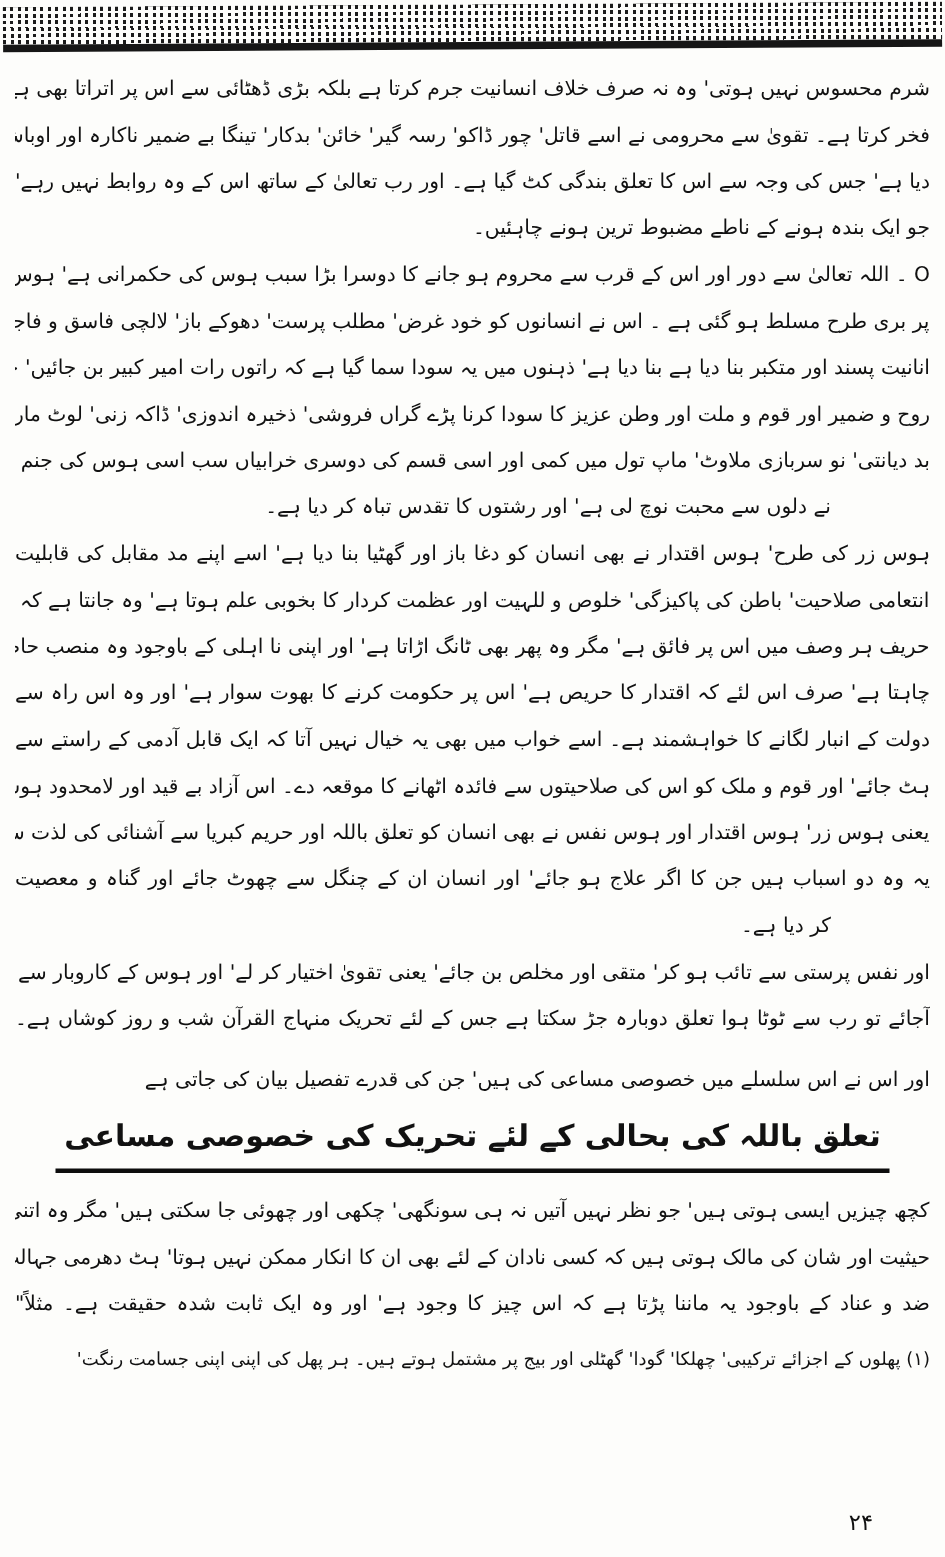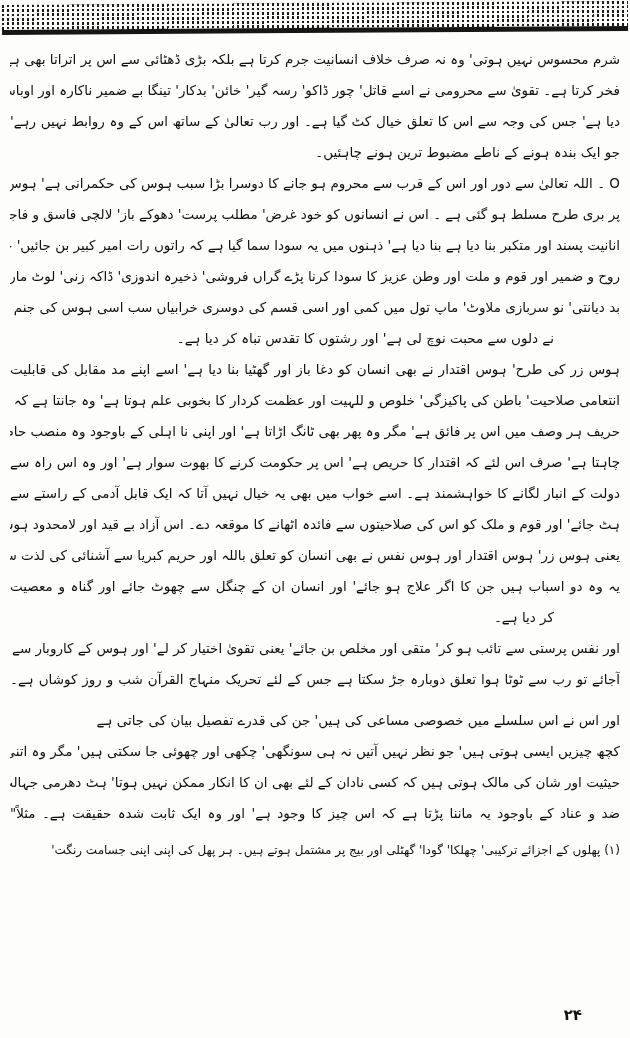--- a/index.html
+++ b/index.html
@@ -63,36 +63,36 @@
     line-height:26px;
     height:26px;
     text-align:right;
     white-space:nowrap;
     overflow:hidden;
   }
   .page-number{
     position:absolute;
     bottom:14px;right:48px;
     font-size:15px;
-    font-weight:bold;
+    font-weight:normal;
     letter-spacing:1px;
   }
 </style>
 </head>
 <body>
 
 <div class="page">
 
   <div class="top-border"></div>
 
   <div class="content">
 
     <div class="ln">شرم محسوس نہیں ہوتی' وہ نہ صرف خلاف انسانیت جرم کرتا ہے بلکہ بڑی ڈھٹائی سے اس پر اتراتا بھی ہے' اور</div>
     <div class="ln">فخر کرتا ہے۔ تقویٰ سے محرومی نے اسے قاتل' چور ڈاکو' رسہ گیر' خائن' بدکار' تینگا بے ضمیر ناکارہ اور اوباش بنا</div>
-    <div class="ln">دیا ہے' جس کی وجہ سے اس کا تعلق خیال کٹ گیا ہے۔ اور رب تعالیٰ کے ساتھ اس کے وہ روابط نہیں رہے'</div>
+    <div class="ln">دیا ہے' جس کی وجہ سے اس کا تعلق بندگی کٹ گیا ہے۔ اور رب تعالیٰ کے ساتھ اس کے وہ روابط نہیں رہے'</div>
     <div class="ln end">جو ایک بندہ ہونے کے ناطے مضبوط ترین ہونے چاہئیں۔</div>
 
     <div class="ln">O ۔ اللہ تعالیٰ سے دور اور اس کے قرب سے محروم ہو جانے کا دوسرا بڑا سبب ہوس کی حکمرانی ہے' ہوس سروں</div>
     <div class="ln">پر بری طرح مسلط ہو گئی ہے ۔ اس نے انسانوں کو خود غرض' مطلب پرست' دھوکے باز' لالچی فاسق و فاجر'</div>
     <div class="ln">انانیت پسند اور متکبر بنا دیا ہے بنا دیا ہے' ذہنوں میں یہ سودا سما گیا ہے کہ راتوں رات امیر کبیر بن جائیں' خواہ</div>
     <div class="ln">روح و ضمیر اور قوم و ملت اور وطن عزیز کا سودا کرنا پڑے گراں فروشی' ذخیرہ اندوزی' ڈاکہ زنی' لوٹ مار' خیانت</div>
     <div class="ln">بد دیانتی' نو سربازی ملاوٹ' ماپ تول میں کمی اور اسی قسم کی دوسری خرابیاں سب اسی ہوس کی جنم دادہ ہیں جس</div>
     <div class="ln end ind">نے دلوں سے محبت نوچ لی ہے' اور رشتوں کا تقدس تباہ کر دیا ہے۔</div>
 
     <div class="ln">ہوس زر کی طرح' ہوس اقتدار نے بھی انسان کو دغا باز اور گھٹیا بنا دیا ہے' اسے اپنے مد مقابل کی قابلیت</div>
@@ -103,20 +103,23 @@
     <div class="ln">ہٹ جائے' اور قوم و ملک کو اس کی صلاحیتوں سے فائدہ اٹھانے کا موقعہ دے۔ اس آزاد بے قید اور لامحدود ہوس</div>
     <div class="ln">یعنی ہوس زر' ہوس اقتدار اور ہوس نفس نے بھی انسان کو تعلق باللہ اور حریم کبریا سے آشنائی کی لذت سے محروم</div>
     <div class="ln">یہ وہ دو اسباب ہیں جن کا اگر علاج ہو جائے' اور انسان ان کے چنگل سے چھوٹ جائے اور گناہ و معصیت</div>
 
     <div class="ln end ind">کر دیا ہے۔</div>
     <div class="ln">اور نفس پرستی سے تائب ہو کر' متقی اور مخلص بن جائے' یعنی تقویٰ اختیار کر لے' اور ہوس کے کاروبار سے باز</div>
     <div class="ln">آجائے تو رب سے ٹوٹا ہوا تعلق دوبارہ جڑ سکتا ہے جس کے لئے تحریک منہاج القرآن شب و روز کوشاں ہے۔</div>
 
     <div class="ln end gap-top">اور اس نے اس سلسلے میں خصوصی مساعی کی ہیں' جن کی قدرے تفصیل بیان کی جاتی ہے</div>
 
+    <div class="heading-wrap">
+      <span class="heading">تعلق باللہ کی بحالی کے لئے تحریک کی خصوصی مساعی</span>
+    </div>
 
     <div class="ln">کچھ چیزیں ایسی ہوتی ہیں' جو نظر نہیں آتیں نہ ہی سونگھی' چکھی اور چھوئی جا سکتی ہیں' مگر وہ اتنی مسلمہ</div>
     <div class="ln">حیثیت اور شان کی مالک ہوتی ہیں کہ کسی نادان کے لئے بھی ان کا انکار ممکن نہیں ہوتا' ہٹ دھرمی جہالت اور</div>
     <div class="ln">ضد و عناد کے باوجود یہ ماننا پڑتا ہے کہ اس چیز کا وجود ہے' اور وہ ایک ثابت شدہ حقیقت ہے۔ مثلاً"</div>
 
     <div class="footnote">(۱) پھلوں کے اجزائے ترکیبی' چھلکا' گودا' گھٹلی اور بیج پر مشتمل ہوتے ہیں۔ ہر پھل کی اپنی اپنی جسامت رنگت'</div>
 
   </div>
 
   <div class="page-number">۲۴</div>

